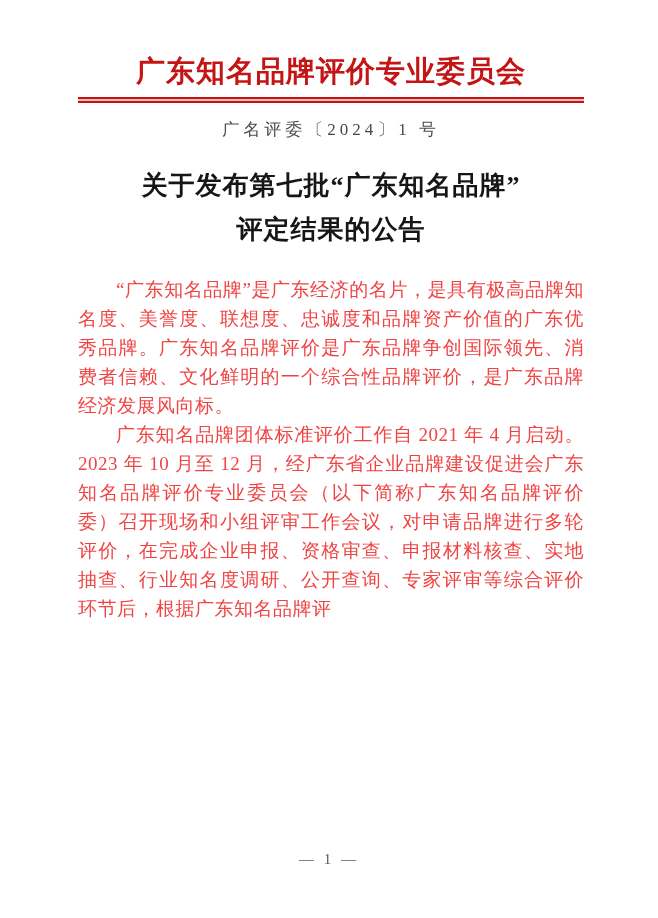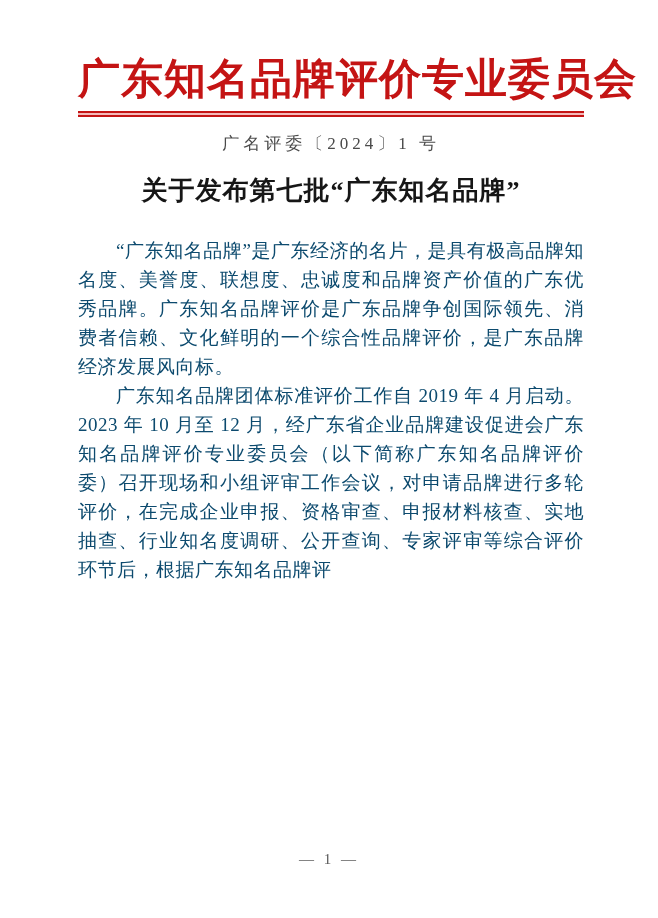--- a/index.html
+++ b/index.html
@@ -16,21 +16,21 @@
     box-sizing: border-box;
     padding: 0 74px 0 78px;
     overflow: hidden;
     font-family: "Liberation Serif", serif;
   }
   .org-title {
     margin-top: 56px;
     text-align: center;
     color: #c41414;
     font-weight: bold;
-    font-size: 42px;
+    font-size: 29px;
     line-height: 1.1;
     letter-spacing: 1px;
     white-space: nowrap;
     font-family: "Liberation Sans", sans-serif;
   }
   .red-rule {
     margin-top: 9px;
     height: 2px;
     border-top: 2px solid #c41414;
     border-bottom: 2px solid #c41414;
@@ -38,36 +38,36 @@
   }
   .doc-number {
     margin-top: 15px;
     text-align: center;
     font-size: 17px;
     color: #4a4a4a;
     letter-spacing: 4px;
     white-space: nowrap;
   }
   .doc-title {
-    margin-top: 14px;
+    margin-top: 23px;
     text-align: center;
     font-weight: bold;
     color: #161616;
     font-size: 26px;
     line-height: 44px;
     letter-spacing: 1px;
   }
   .doc-title .title-line {
     display: block;
   }
   .doc-body {
     margin-top: 23px;
     font-size: 19px;
     line-height: 29px;
-    color: #0c4a6e;
+    color: #ef4444;
     text-align: justify;
     letter-spacing: 0.5px;
   }
   .doc-body p {
     margin: 0;
     text-indent: 2em;
   }
   .page-footer {
     position: absolute;
     left: 0;
@@ -85,24 +85,25 @@
 <div class="page">
 
   <div>
     <div class="org-title">广东知名品牌评价专业委员会</div>
     <div class="red-rule"></div>
     <div class="doc-number">广名评委〔2024〕1 号</div>
   </div>
 
   <div class="doc-title">
     <span class="title-line">关于发布第七批“广东知名品牌”</span>
+    <span class="title-line">评定结果的公告</span>
   </div>
 
   <div class="doc-body">
     <p>“广东知名品牌”是广东经济的名片，是具有极高品牌知名度、美誉度、联想度、忠诚度和品牌资产价值的广东优秀品牌。广东知名品牌评价是广东品牌争创国际领先、消费者信赖、文化鲜明的一个综合性品牌评价，是广东品牌经济发展风向标。</p>
-    <p>广东知名品牌团体标准评价工作自 2019 年 4 月启动。2023 年 10 月至 12 月，经广东省企业品牌建设促进会广东知名品牌评价专业委员会（以下简称广东知名品牌评价委）召开现场和小组评审工作会议，对申请品牌进行多轮评价，在完成企业申报、资格审查、申报材料核查、实地抽查、行业知名度调研、公开查询、专家评审等综合评价环节后，根据广东知名品牌评</p>
+    <p>广东知名品牌团体标准评价工作自 2021 年 4 月启动。2023 年 10 月至 12 月，经广东省企业品牌建设促进会广东知名品牌评价专业委员会（以下简称广东知名品牌评价委）召开现场和小组评审工作会议，对申请品牌进行多轮评价，在完成企业申报、资格审查、申报材料核查、实地抽查、行业知名度调研、公开查询、专家评审等综合评价环节后，根据广东知名品牌评</p>
   </div>
 
   <div class="page-footer">
     <span>— 1 —</span>
   </div>
 
 </div>
 
 </body></html>

